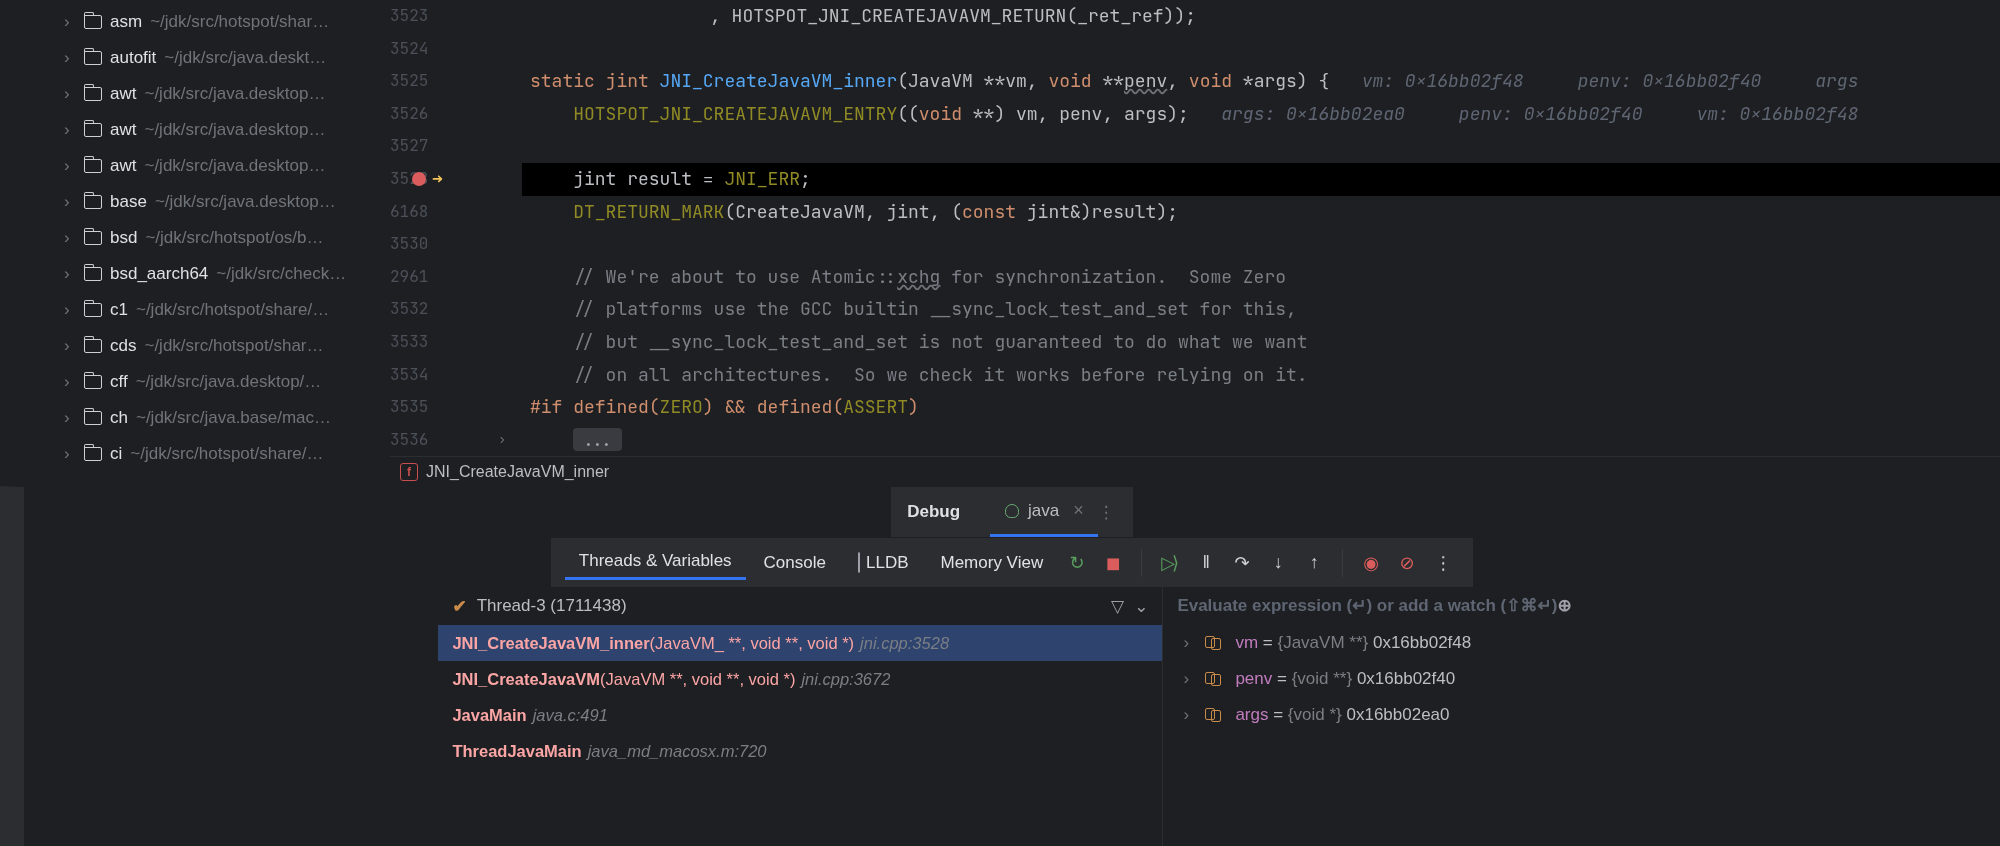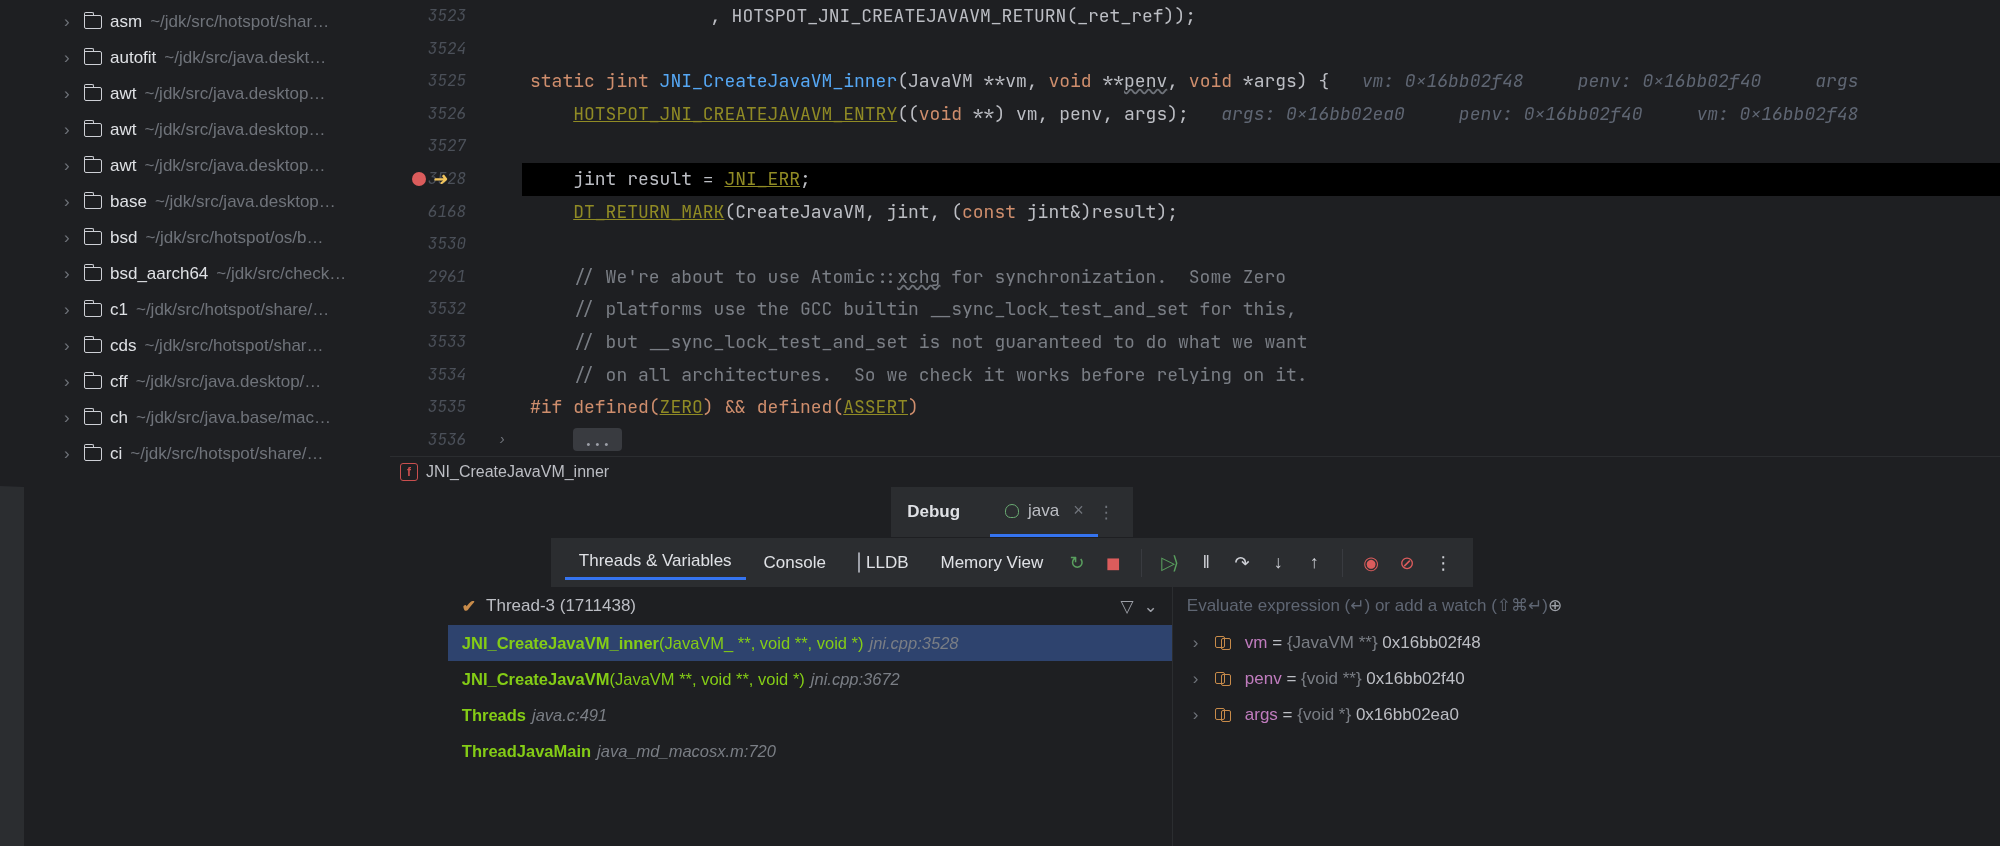--- a/index.html
+++ b/index.html
@@ -36,45 +36,44 @@
   .tree-row .folder-icon::after{
     content:""; position:absolute; top:-3px; left:0; width:8px; height:3px;
     border:1.5px solid #ced0d6; border-bottom:none; border-radius:2px 2px 0 0;
   }
   .tree-row .name { color: #dfe1e5; }
   .tree-row .path { color: #6f737a; margin-left: 8px; }
 
   .editor { flex: 1; display: flex; flex-direction: column; background:#1e1f22; }
   .code-area { flex:1; display:flex; overflow:hidden; }
   .gutter {
-    width: 132px; text-align: center; color:#4b5059;
+    width: 132px; text-align: left; color:#4b5059;
     font-size:16px; padding-right: 18px; line-height:32.6px;
     position: relative;
-    font-style: italic;
   }
   .gutter .ln { height:32.6px; position:relative;}
   .gutter .bp-badge{
     position:absolute; left:22px; top:50%; transform:translateY(-50%);
     width:14px; height:14px; background:#db5c5c; border-radius:50%;
   }
   .gutter .arrow{
     position:absolute; left:42px; top:50%; transform:translateY(-50%);
     color:#f2c55c; font-size:18px;
   }
   .gutter .fold{
     position:absolute; right:-2px; top:50%; transform:translateY(-50%);
     color:#6f737a; font-size:13px;
   }
   .code { flex:1; font-size:18px; line-height:32.6px; white-space:pre; }
   .code .line { height:32.6px; padding-left:8px; }
   .code .line.bp { background:#000000; }
   .code .inlay { color:#5f6673; font-style:italic; }
   .kw { color:#cf8e6d; }
   .fn { color:#56a8f5; }
-  .mac { color:#908b25;text-decoration:underline; }
+  .mac { color:#908b25; }
   .cmt { color:#7a7e85; }
   .wavy { text-decoration: underline wavy #6f737a; text-decoration-skip-ink:none;}
   .foldbox { background:#393b40; border-radius:4px; padding:0 8px; color:#9da0a8;}
 
   .breadcrumb {
     height: 30px; border-top:1px solid #2b2d30;
     display:flex; align-items:center; padding-left:10px;
     font-family:-apple-system, sans-serif; font-size:16px;
   }
   .breadcrumb .badge{
@@ -123,28 +122,29 @@
     font-family:-apple-system,sans-serif; font-size:17px; gap:10px;
   }
   .frames-header .chk{ color:#c88b4a; font-weight:bold;}
   .frames-header .filter{ margin-left:auto; color:#9da0a8;}
   .frames-header .drop{ color:#9da0a8;}
   .frame-row{
     height:36px; display:flex; align-items:center; padding-left:14px;
     font-size:16.5px; font-family:-apple-system,sans-serif; white-space:nowrap;
   }
   .frame-row.sel{ background:#2e436e;}
-  .frame-row .sig{ color:#84cc16;}
+  .frame-row .sig{ color:#fca5a5;}
   .frame-row .loc{ color:#7a7e85; font-style:italic; margin-left:6px;}
 
   .vars { flex:1; display:flex; flex-direction:column; border-left:1px solid #2b2d30;}
   .eval-row{
     height:38px; display:flex; align-items:center; padding:12px 14px;
     color:#5f6673; font-family:-apple-system,sans-serif; font-size:17px;
     border-bottom:1px solid transparent;
+    font-weight:bold;
   }
   .eval-row .plus{ margin-left:auto; color:#9da0a8;}
   .var-row{
     height:36px; display:flex; align-items:center; padding-left:20px;
     font-size:17px; gap:10px; font-family:-apple-system,sans-serif;
   }
   .var-row .chev{ color:#6f737a; width:12px;}
   .var-row .glyph{
     width:20px;height:14px; position:relative;
   }
@@ -313,21 +313,21 @@
         <div id="frames">
             <div class="frame-row sel">
               <span class="sig"><b>JNI_CreateJavaVM_inner</b>(JavaVM_ **, void **, void *)</span>
               <span class="loc">jni.cpp:3528</span>
             </div>
             <div class="frame-row">
               <span class="sig"><b>JNI_CreateJavaVM</b>(JavaVM **, void **, void *)</span>
               <span class="loc">jni.cpp:3672</span>
             </div>
             <div class="frame-row">
-              <span class="sig"><b>Threads</b></span>
+              <span class="sig"><b>JavaMain</b></span>
               <span class="loc">java.c:491</span>
             </div>
             <div class="frame-row">
               <span class="sig"><b>ThreadJavaMain</b></span>
               <span class="loc">java_md_macosx.m:720</span>
             </div>
           </div>
       </div>
 
       <div class="vars">

